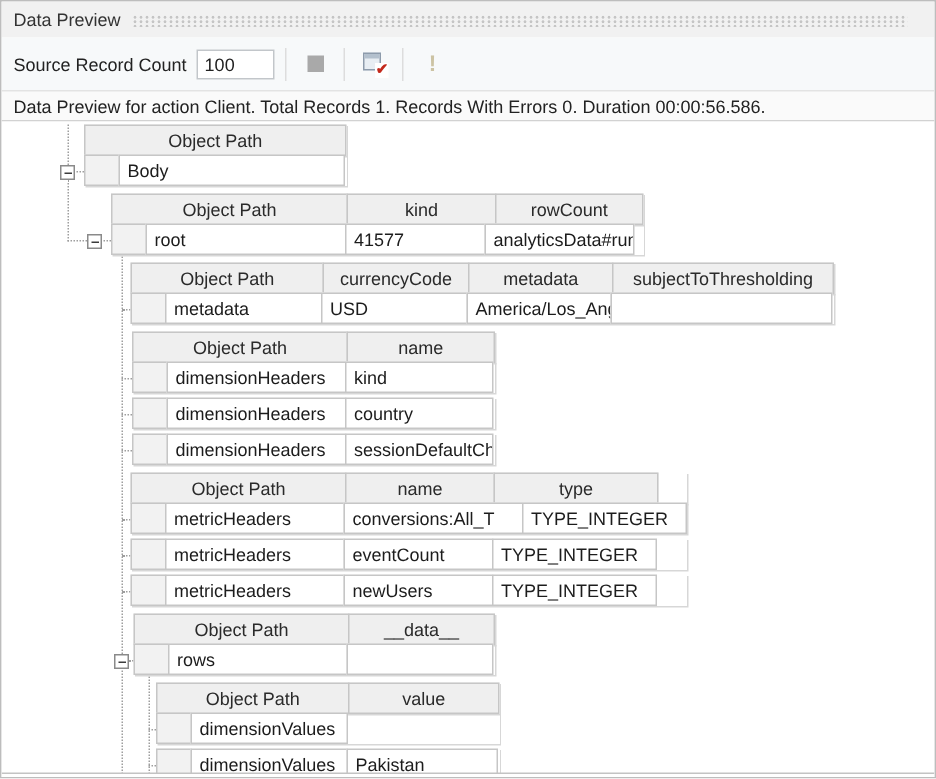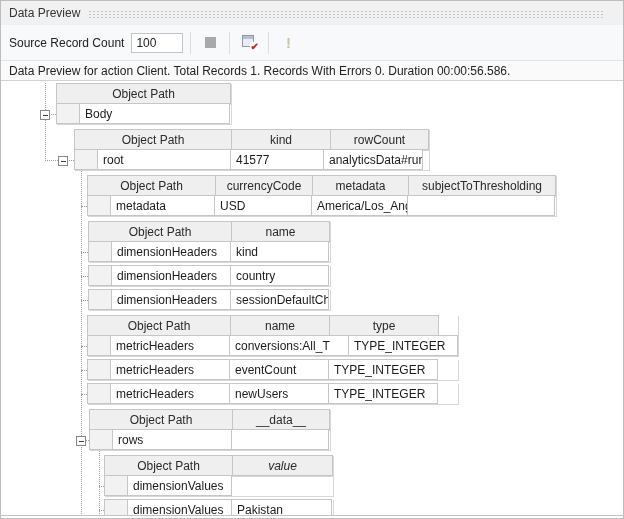--- a/index.html
+++ b/index.html
@@ -203,21 +203,21 @@
         </div>
         <div class="prow attached">
           <div class="pcell selcell" style="width: 24px;"></div>
           <div class="pcell dcell" style="width: 120px;">rows</div>
           <div class="pcell dcell" style="width: 98px;"></div>
         </div>
       </div>
       <div class="ptable" style="left: 103px; top: 374px;">
         <div class="prow">
           <div class="pcell hcell" style="width: 129px;">Object Path</div>
-          <div class="pcell hcell" style="width: 101px; font-style: italic;">value</div>
+          <div class="pcell hcell" style="width: 101px;">value</div>
         </div>
         <div class="prow attached">
           <div class="pcell selcell" style="width: 24px;"></div>
           <div class="pcell dcell" style="width: 105px;">dimensionValues</div>
         </div>
         <div class="prow gapped">
           <div class="pcell selcell" style="width: 24px;"></div>
           <div class="pcell dcell" style="width: 105px;">dimensionValues</div>
           <div class="pcell dcell" style="width: 101px;">Pakistan</div>
         </div>

